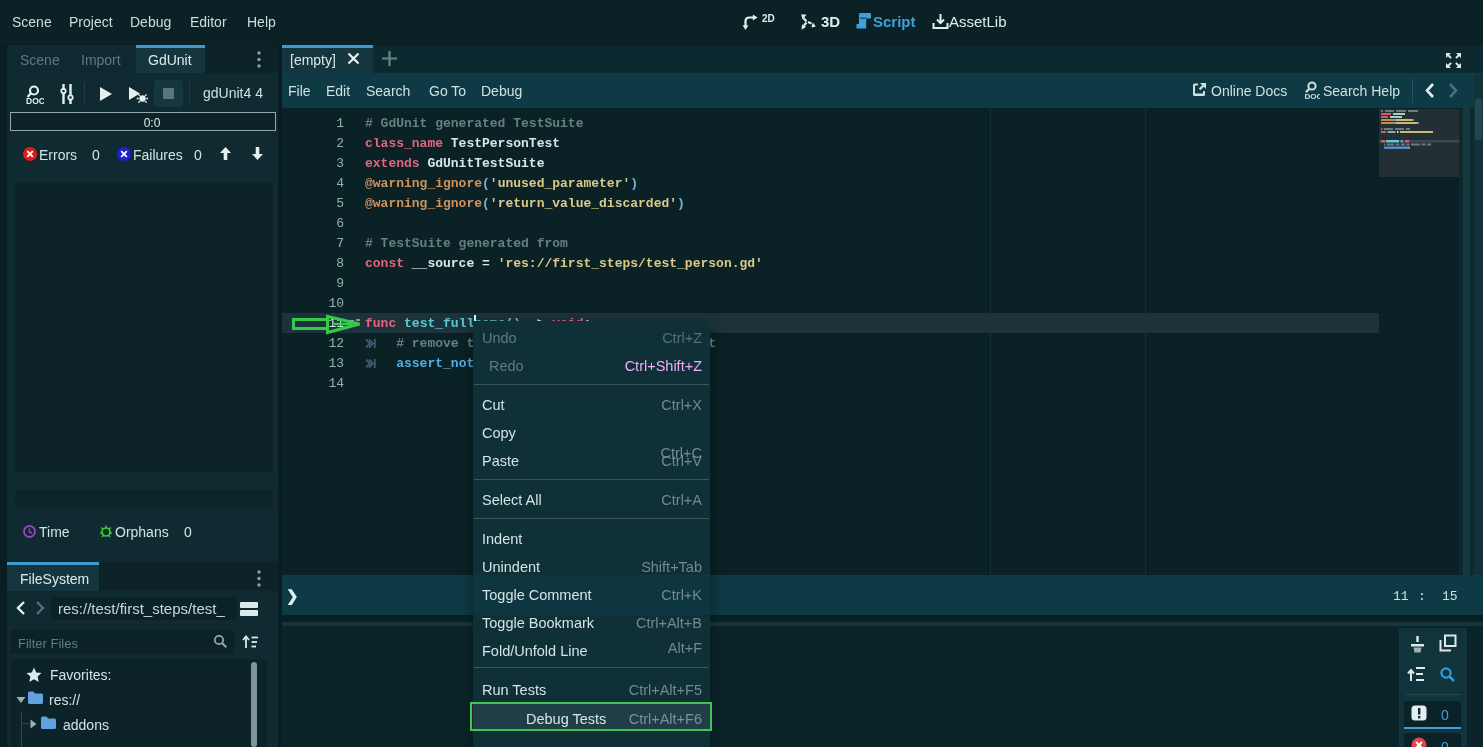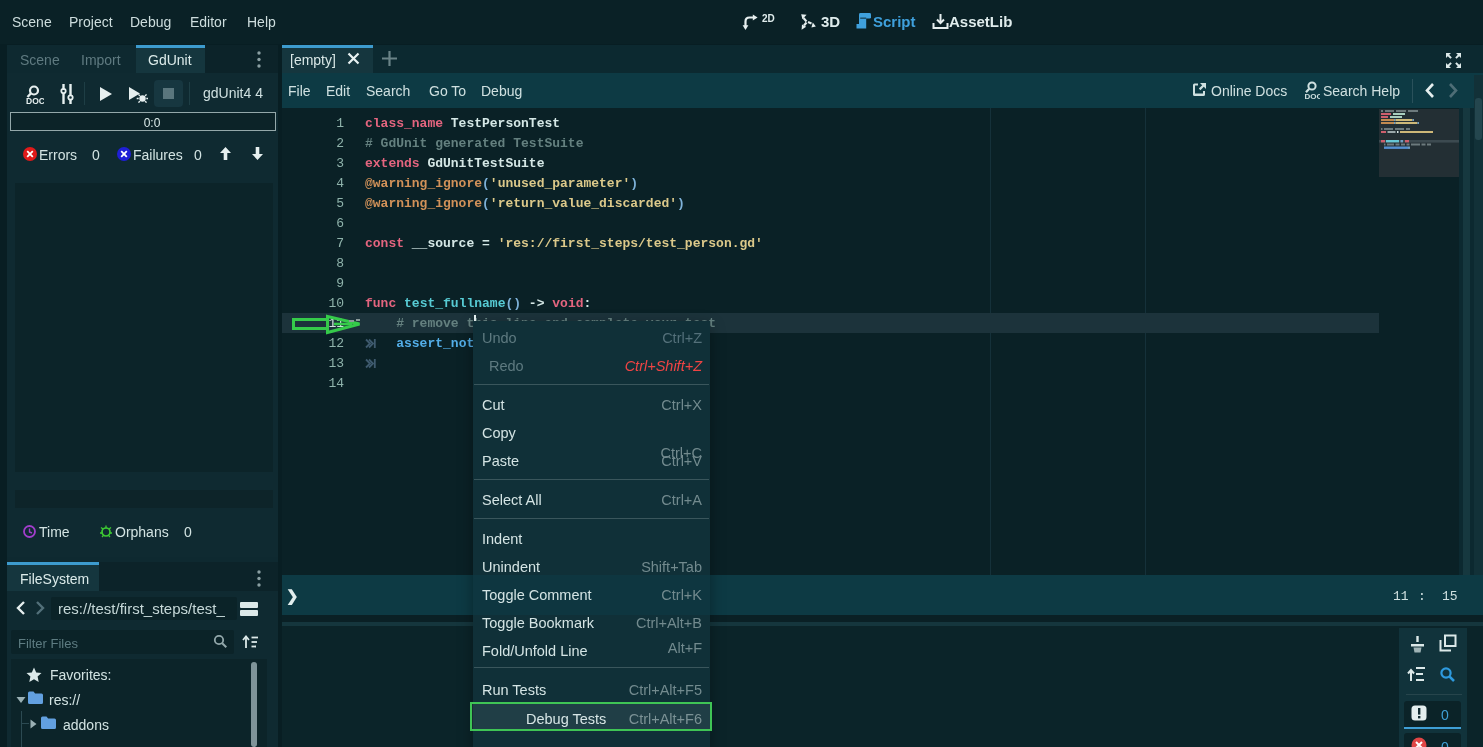--- a/index.html
+++ b/index.html
@@ -48,21 +48,21 @@
   </svg>
 </div>
 <div class="a ui" style="left:873px;top:14px;color:#3fa0dc;font-weight:bold;font-size:15px;">Script</div>
 <div class="a" style="left:932px;top:13px;">
   <svg width="17" height="17" viewBox="0 0 17 17" fill="none" stroke="#e6efef" stroke-width="2">
     <path d="M8.5 1 L8.5 9"></path>
     <path d="M5 6.5 L8.5 10 L12 6.5" fill="none"></path>
     <path d="M1.5 10 L1.5 15 L15.5 15 L15.5 10"></path>
   </svg>
 </div>
-<div class="a ui" style="left:949px;top:14px;color:#dfecec;font-weight:bold;font-size:15px;">AssetLib</div>
+<div class="a ui" style="left:949px;top:14px;color:#dfecec;font-weight:normal;font-size:15px;">AssetLib</div>
 
 <div class="a" style="left:7px;top:45px;width:271px;height:702px;background:#0e2930;"></div>
 
 <div class="a" style="left:205px;top:45px;width:73px;height:28px;background:#0c2329;"></div>
 <div class="a ui" style="left:20px;top:53px;color:#5f7a80;">Scene</div>
 <div class="a ui" style="left:81px;top:53px;color:#5f7a80;">Import</div>
 <div class="a" style="left:136px;top:45px;width:69px;height:28px;background:#15363e;border-top:3px solid #3d9bce;box-sizing:border-box;"></div>
 <div class="a ui" style="left:148px;top:53px;color:#dcebea;">GdUnit</div>
 <div class="a" style="left:257px;top:51px;width:4px;height:16px;">
   <svg width="4" height="17" viewBox="0 0 4 17" fill="#8ba0a3">
@@ -315,26 +315,27 @@
 6
 7
 8
 9
 10
 <span style="color:#cfe4de;">11</span>
 12
 13
 14</div>
 <div class="a mono" style="left:365px;top:114px;color:#d5e8e6;white-space:normal;">
+      <div style="height:20px;white-space:pre;"><span style="color:#64807f;"># GdUnit generated TestSuite</span></div>
       <div style="height:20px;white-space:pre;"><span style="color:#e4657f;">class_name</span> TestPersonTest</div>
-      <div style="height:20px;white-space:pre;"><span style="color:#64807f;"># GdUnit generated TestSuite</span></div>
       <div style="height:20px;white-space:pre;"><span style="color:#e4657f;">extends</span> GdUnitTestSuite</div>
       <div style="height:20px;white-space:pre;"><span style="color:#d29259;">@warning_ignore</span><span style="color:#7eb2d9;">(</span><span style="color:#dcc98a;">'unused_parameter'</span><span style="color:#7eb2d9;">)</span></div>
       <div style="height:20px;white-space:pre;"><span style="color:#d29259;">@warning_ignore</span><span style="color:#7eb2d9;">(</span><span style="color:#dcc98a;">'return_value_discarded'</span><span style="color:#7eb2d9;">)</span></div>
       <div style="height:20px;white-space:pre;"></div>
+      <div style="height:20px;white-space:pre;"><span style="color:#64807f;"># TestSuite generated from</span></div>
       <div style="height:20px;white-space:pre;"><span style="color:#e4657f;">const</span> __source = <span style="color:#dcc98a;">'res://first_steps/test_person.gd'</span></div>
       <div style="height:20px;white-space:pre;"></div>
       <div style="height:20px;white-space:pre;"></div>
       <div style="height:20px;white-space:pre;"><span style="color:#e4657f;">func</span> <span style="color:#57cbd4;">test_fullname</span><span style="color:#7eb2d9;">()</span> -&gt; <span style="color:#e4657f;">void</span>:</div>
       <div style="height:20px;white-space:pre;">    <span style="color:#64807f;"># remove this line and complete your test</span></div>
       <div style="height:20px;white-space:pre;">    <span style="color:#53aee8;">assert_not_yet_implemented</span><span style="color:#7eb2d9;">()</span></div>
       <div style="height:20px;white-space:pre;"></div>
     </div>
 
 <div class="a" style="left:365px;top:338px;">
@@ -482,21 +483,21 @@
     <path d="M61 11 H66 M68 10 H72" stroke="#8a9a9a" stroke-width="2"></path>
   </svg>
 </div>
 
 <div class="a" style="left:473px;top:321px;width:237px;height:426px;background:#103038;box-shadow:0 5px 14px rgba(0,0,0,0.35);"></div>
 <div class="a" style="left:473px;top:575px;width:237px;height:40px;background:rgba(13,61,71,0.55);"></div>
 <div class="a" id="menuitems" style="left:473px;top:321px;width:237px;font-size:14.5px;">
   <div style="position:absolute;left:9px;top:9px;color:#5e7a80;">Undo</div>
       <div style="position:absolute;right:8px;top:9px;color:#54707a;">Ctrl+Z</div>
   <div style="position:absolute;left:9px;top:37px;color:#5e7a80;margin-left:7px;">Redo</div>
-      <div style="position:absolute;right:8px;top:37px;color:#ef4444;font-style:italic;">Ctrl+Shift+Z</div>
+      <div style="position:absolute;right:8px;top:37px;color:#f0abfc;">Ctrl+Shift+Z</div>
   <div style="position:absolute;left:1px;top:63px;width:235px;height:1px;background:#3a565c;"></div>
   <div style="position:absolute;left:9px;top:76px;color:#d4e4e4;">Cut</div>
       <div style="position:absolute;right:8px;top:76px;color:#728a8e;">Ctrl+X</div>
   <div style="position:absolute;left:9px;top:104px;color:#d4e4e4;">Copy</div>
       <div style="position:absolute;right:8px;top:104px;color:#728a8e;margin-top:20px;">Ctrl+C</div>
   <div style="position:absolute;left:9px;top:132px;color:#d4e4e4;">Paste</div>
       <div style="position:absolute;right:8px;top:132px;color:#728a8e;">Ctrl+V</div>
   <div style="position:absolute;left:1px;top:158px;width:235px;height:1px;background:#3a565c;"></div>
   <div style="position:absolute;left:9px;top:171px;color:#d4e4e4;">Select All</div>
       <div style="position:absolute;right:8px;top:171px;color:#728a8e;">Ctrl+A</div>

